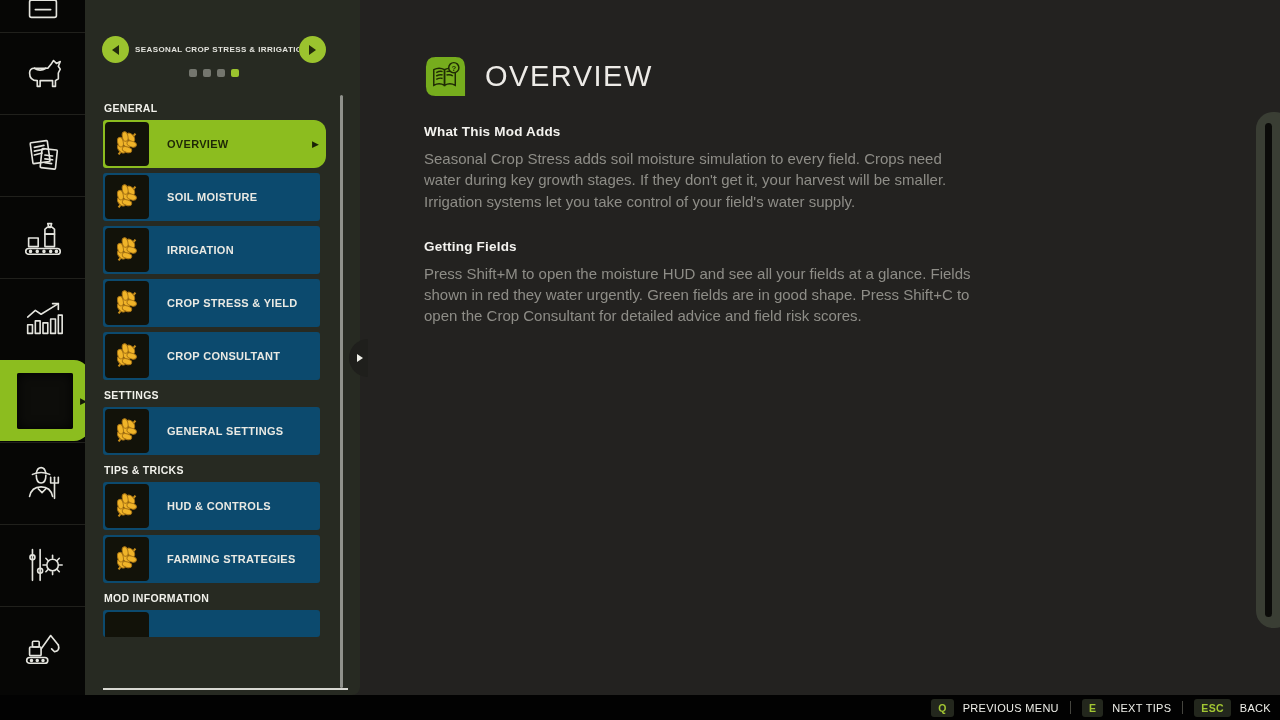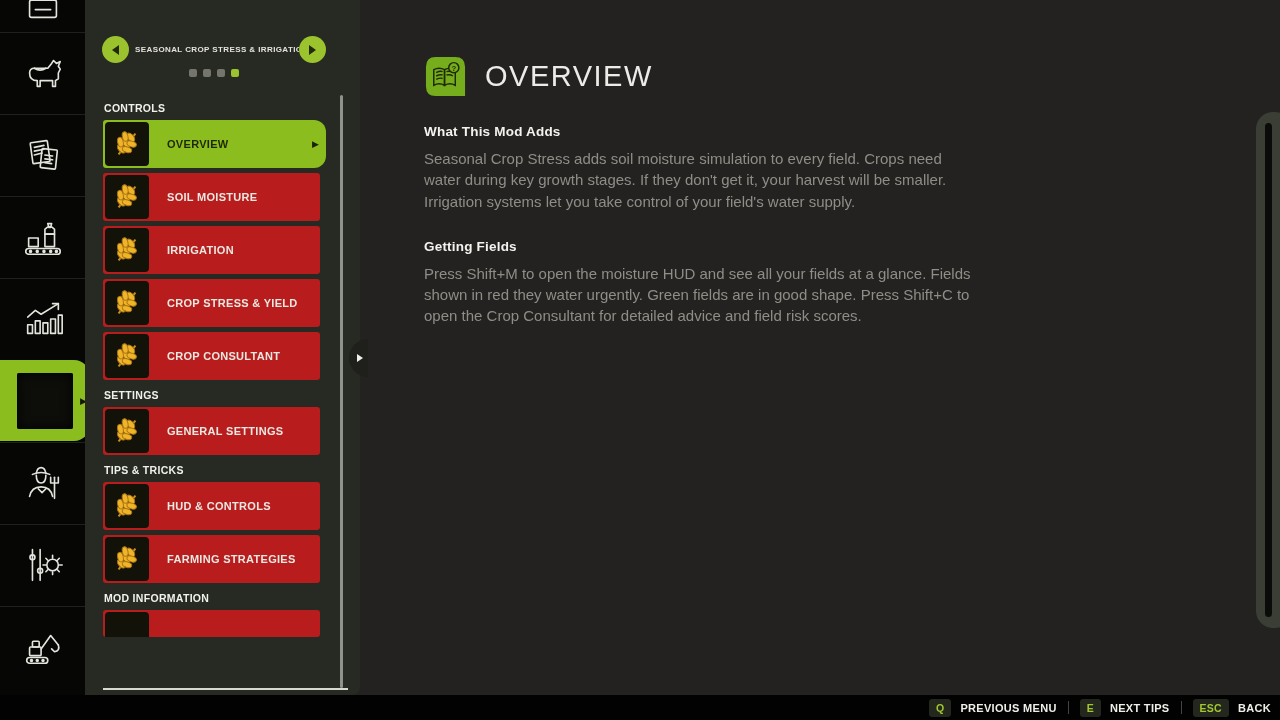--- a/index.html
+++ b/index.html
@@ -24,21 +24,21 @@
   .nav-btn .tri-right { border-width:5px 0 5px 7px; border-color:transparent transparent transparent #232a0c; }
   .side-title { flex:1; text-align:center; font-size:8px; font-weight:bold; letter-spacing:.4px; color:#e3e3dd; padding:0 6px; white-space:nowrap; overflow:hidden; }
   .dots { position:absolute; top:69px; left:0; width:258px; display:flex; justify-content:center; gap:6px; }
   .dot { width:8px; height:8px; border-radius:2px; background:#74766e; }
   .dot.active { background:#9bc32e; }
   .side-scrollbar { position:absolute; left:255px; top:95px; width:3px; height:593px; background:#8f918b; border-radius:2px; }
 
   .side-list { position:absolute; left:18px; top:102px; width:223px; }
   .section-label { font-size:10.5px; font-weight:bold; color:#f1f1eb; letter-spacing:.3px; margin:9px 0 6px 1px; }
   .side-list > .section-label:first-child { margin-top:0; }
-  .row { position:relative; display:flex; align-items:center; height:48px; margin-bottom:5px; background:#b91c1c; border-radius:3px; width:217px; }
+  .row { position:relative; display:flex; align-items:center; height:48px; margin-bottom:5px; background:#0c4a6e; border-radius:3px; width:217px; }
   .row .tile { width:44px; height:44px; margin:2px; background:#121209; border-radius:4px; display:flex; align-items:center; justify-content:center; flex:0 0 auto; }
   .row .lbl { margin-left:16px; font-size:11px; font-weight:bold; letter-spacing:.3px; color:#e9e9e3; }
   .row.selected { background:#8cbd1f; width:223px; border-radius:3px 12px 12px 3px; }
   .row.selected .lbl { color:#1f2806; }
   .row-arrow { position:absolute; right:7px; top:50%; transform:translateY(-50%); color:#1a2206; font-size:9px; }
   .row.partial { height:27px; overflow:hidden; margin-bottom:0; align-items:flex-start; }
   .list-cut { position:absolute; left:18px; top:688px; width:245px; height:2px; background:#d8d8d2; }
   .side-notch { position:absolute; left:349px; top:339px; width:19px; height:38px; background:#1f1f1c; border-radius:19px 0 0 19px; display:flex; align-items:center; justify-content:center; }
   .side-notch span { width:0; height:0; border-style:solid; border-width:4px 0 4px 6px; border-color:transparent transparent transparent #f0f0ea; margin-left:3px; }
 
@@ -51,21 +51,21 @@
   .msec p { font-size:15px; line-height:1.42; color:#8e8d87; }
 
   
   .right-scroll { position:absolute; left:1256px; top:112px; width:36px; height:516px; background:#3a3e34; border-radius:17px; }
   .right-scroll .thumb { position:absolute; left:9px; top:11px; width:7px; height:494px; background:#0b0b09; border-radius:4px; }
 
   
   .footer { position:absolute; left:0; top:695px; width:1280px; height:25px; background:#020202; display:flex; align-items:center; justify-content:flex-end; padding-right:9px; gap:11px; }
   .sc { display:flex; align-items:center; gap:9px; }
   .sc .key { background:#23271d; color:#a2c632; font-size:10.5px; font-weight:bold; padding:3px 7px; border-radius:3px; letter-spacing:.3px; }
-  .sc .sl { font-size:11px; font-weight:bold; color:#efefe9; letter-spacing:.3px; }
+  .sc .sl { font-size:11px; font-weight:normal; color:#efefe9; letter-spacing:.3px; }
   .sep { width:1px; height:13px; background:#45453f; }
 </style>
 </head>
 <body>
 
 <div class="screen">
 
   <aside class="rail">
     <div class="rail-cell" style="top:0;height:31px;border-top:none;">
       <svg width="46" height="46" viewBox="0 0 48 48" style="margin-top:-28px">
@@ -175,21 +175,21 @@
         </button>
     </div>
     <div class="dots">
         <span class="dot"></span>
         <span class="dot"></span>
         <span class="dot"></span>
         <span class="dot active"></span>
       </div>
     <div class="side-scrollbar"></div>
     <div class="side-list">
-        <div class="section-label">CONTROLS</div>
+        <div class="section-label">GENERAL</div>
         <div class="row selected">
           <div class="tile">
   <svg viewBox="0 0 32 32" width="30" height="30">
     <line x1="7" y1="27" x2="25" y2="5" stroke="#c98f1b" stroke-width="2.2"></line>
     <g fill="#f0b429" stroke="#a87414" stroke-width="1">
       <ellipse cx="10" cy="21" rx="3.2" ry="5.4" transform="rotate(-40 10 21)"></ellipse>
       <ellipse cx="15" cy="15" rx="3.2" ry="5.4" transform="rotate(-40 15 15)"></ellipse>
       <ellipse cx="20" cy="9" rx="3.2" ry="5.4" transform="rotate(-40 20 9)"></ellipse>
       <ellipse cx="16" cy="22" rx="3" ry="5.2" transform="rotate(-72 16 22)"></ellipse>
       <ellipse cx="21" cy="16" rx="3" ry="5.2" transform="rotate(-72 21 16)"></ellipse>

